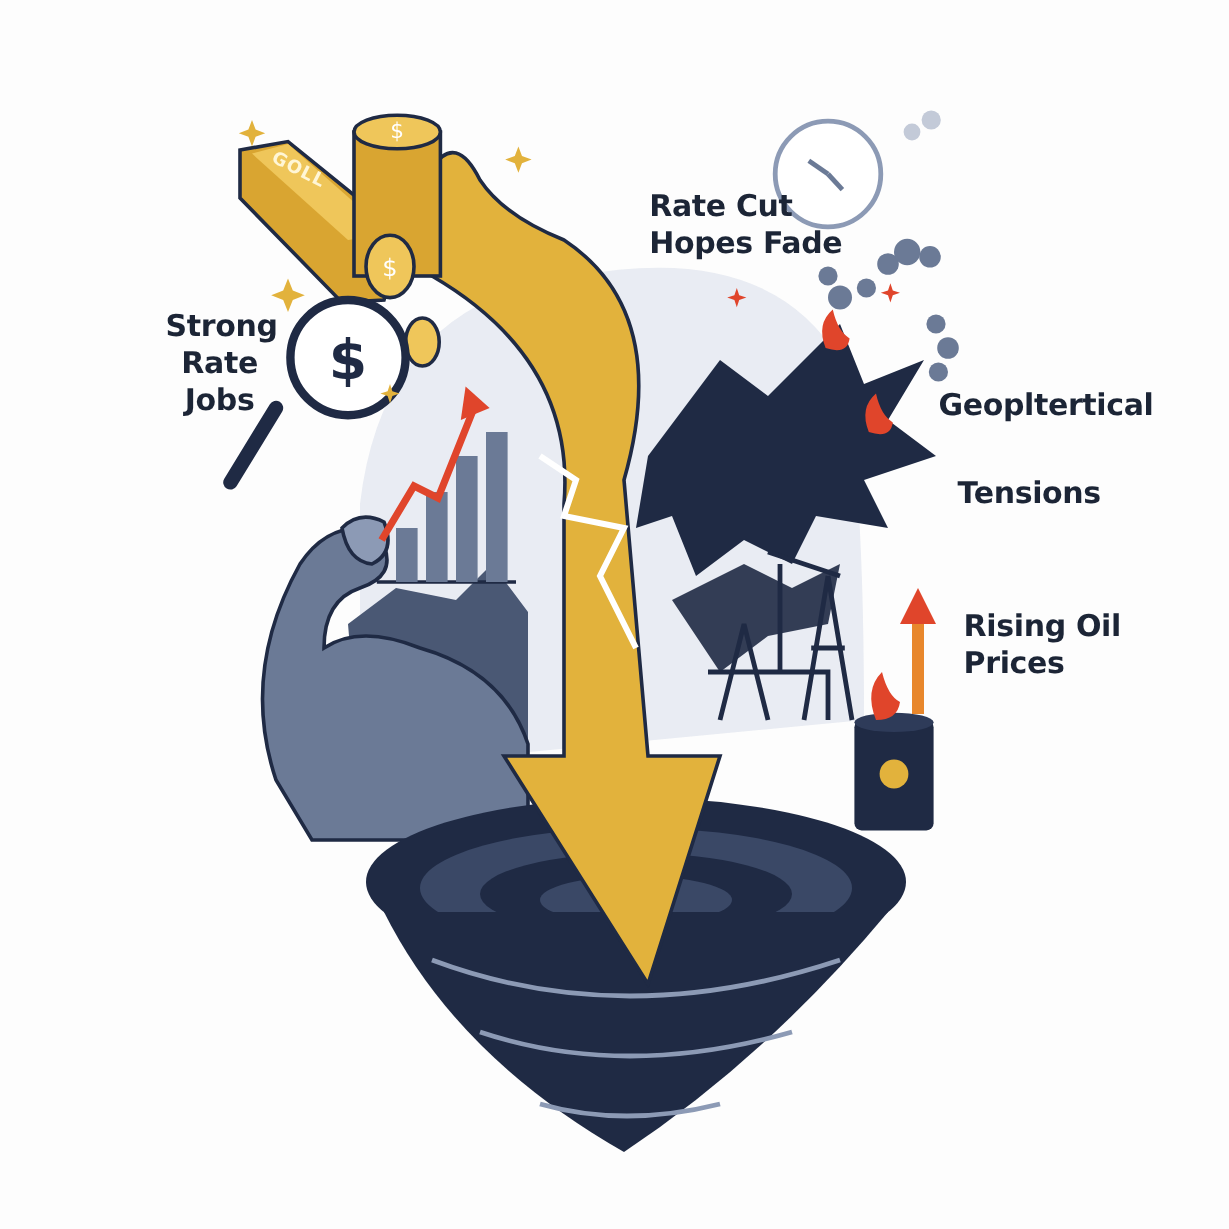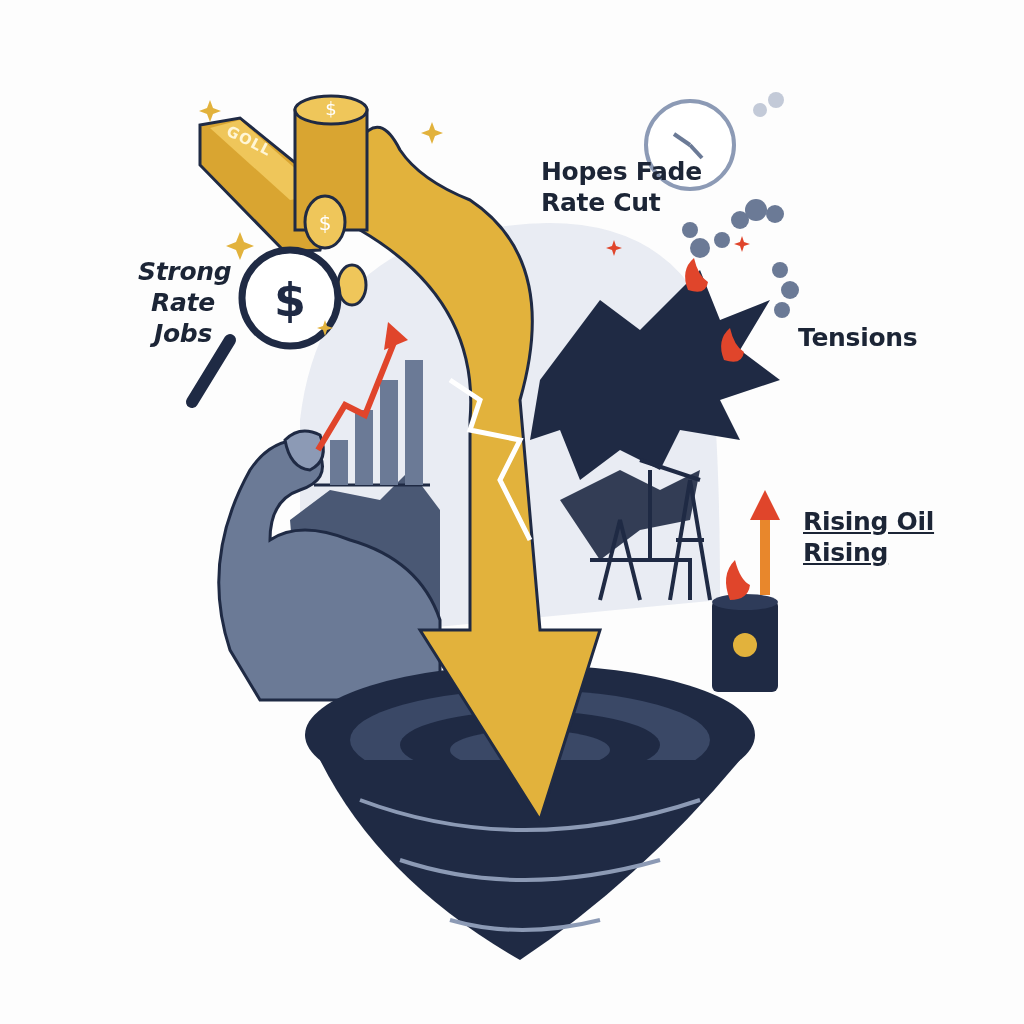--- a/index.html
+++ b/index.html
@@ -1,20 +1,20 @@
 <!DOCTYPE html>
 <html><head>
 <meta charset="utf-8">
 <style>
   html,body{margin:0;padding:0;background:#fdfdfd;}
   body{width:1024px;height:1024px;position:relative;overflow:hidden;font-family:"DejaVu Sans","Liberation Sans",sans-serif;}
   #art{position:absolute;left:0;top:0;width:1024px;height:1024px;}
   .label{position:absolute;color:#1c2536;font-weight:bold;font-size:25px;line-height:31px;letter-spacing:-0.3px;}
   .label span{display:block;}
-  .center{text-align:center;font-style:italic;}
+  .center{text-align:center;}
   .gold-text{position:absolute;left:225px;top:132px;transform:rotate(27deg);color:#fff6d6;font-size:15px;font-weight:bold;letter-spacing:1px;}
 </style>
 </head>
 <body>
 
 <svg id="art" viewBox="0 0 1024 1024" xmlns="http://www.w3.org/2000/svg">
 
   <g>
     <path d="M300 420 Q320 250 480 230 Q640 200 700 300 Q720 380 720 600 L300 640 Z" fill="#dfe4ee" opacity="0.7"></path>
   </g>
@@ -130,30 +130,31 @@
   </g>
   <g fill="#e0452b">
     <path d="M614 240 l2 6 6 2 -6 2 -2 6 -2 -6 -6 -2 6 -2z"></path>
     <path d="M742 236 l2 6 6 2 -6 2 -2 6 -2 -6 -6 -2 6 -2z"></path>
   </g>
 </svg>
 
 <div class="gold-text">GOLL</div>
 
 <div class="label" style="left:541px;top:156px;">
+  <span>Rate Cut</span>
   <span>Hopes Fade</span>
-  <span>Rate Cut</span>
 </div>
 
 <div class="label" style="left:782px;top:322px;">
-  <span style="padding-left:16px;">Tensions</span>
+  <span>Geopltertical</span>
+  <span style="padding-left:16px;margin-top:42px;">Tensions</span>
 </div>
 
 <div class="label center" style="left:138px;top:256px;width:90px;">
   <span>Strong</span>
   <span>Rate</span>
   <span>Jobs</span>
 </div>
 
-<div class="label" style="left:803px;top:506px;text-decoration:underline;">
+<div class="label" style="left:803px;top:506px;">
   <span>Rising Oil</span>
-  <span>Rising</span>
+  <span>Prices</span>
 </div>
 
 </body></html>

